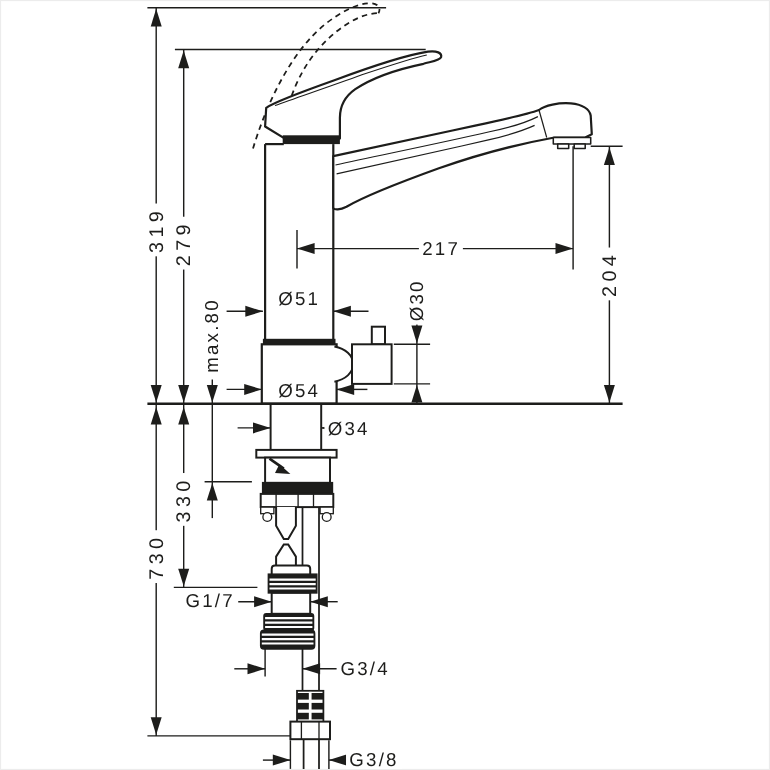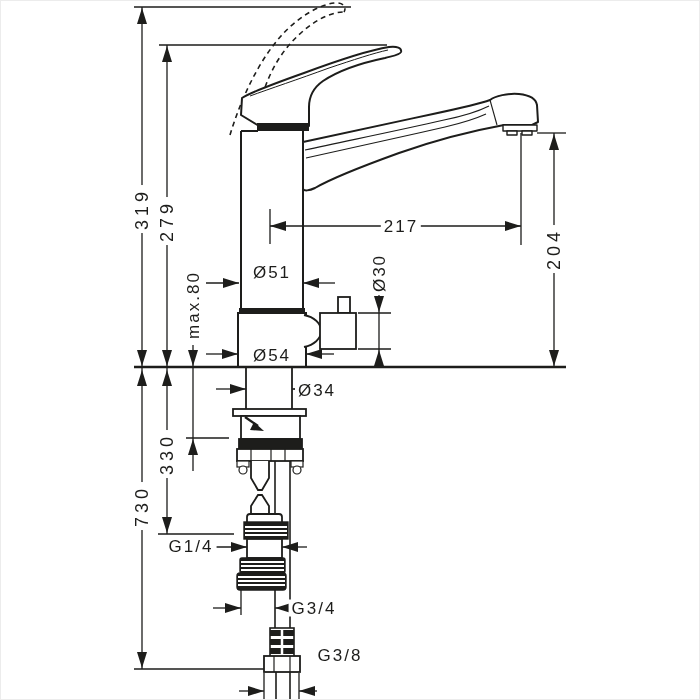--- a/index.html
+++ b/index.html
@@ -211,17 +211,17 @@
 <div class="lbl rot" style="left:166px;top:220px">279</div>
 <div class="lbl rot small" style="left:192px;top:304px">max.80</div>
 <div class="lbl rot" style="left:166px;top:453px">330</div>
 <div class="lbl rot" style="left:141px;top:505px">730</div>
 <div class="lbl rot" style="left:553px;top:248px">204</div>
 <div class="lbl rot small" style="left:378px;top:272px">Ø30</div>
 <div class="lbl small" style="left:400px;top:225px">217</div>
 <div class="lbl small" style="left:271px;top:271px">Ø51</div>
 <div class="lbl small" style="left:271px;top:354px">Ø54</div>
 <div class="lbl small" style="left:316px;top:389px">Ø34</div>
-<div class="lbl small" style="left:190px;top:545px">G1/4</div>
-<div class="lbl small" style="left:313px;top:607px">G3/4</div>
-<div class="lbl small" style="left:339px;top:654px">G3/8</div>
+<div class="lbl small" style="left:190px;top:545px">G1/7</div>
+<div class="lbl small" style="left:331px;top:607px">G3/4</div>
+<div class="lbl small" style="left:339px;top:690px">G3/8</div>
 
 </div>
 
 </body></html>

